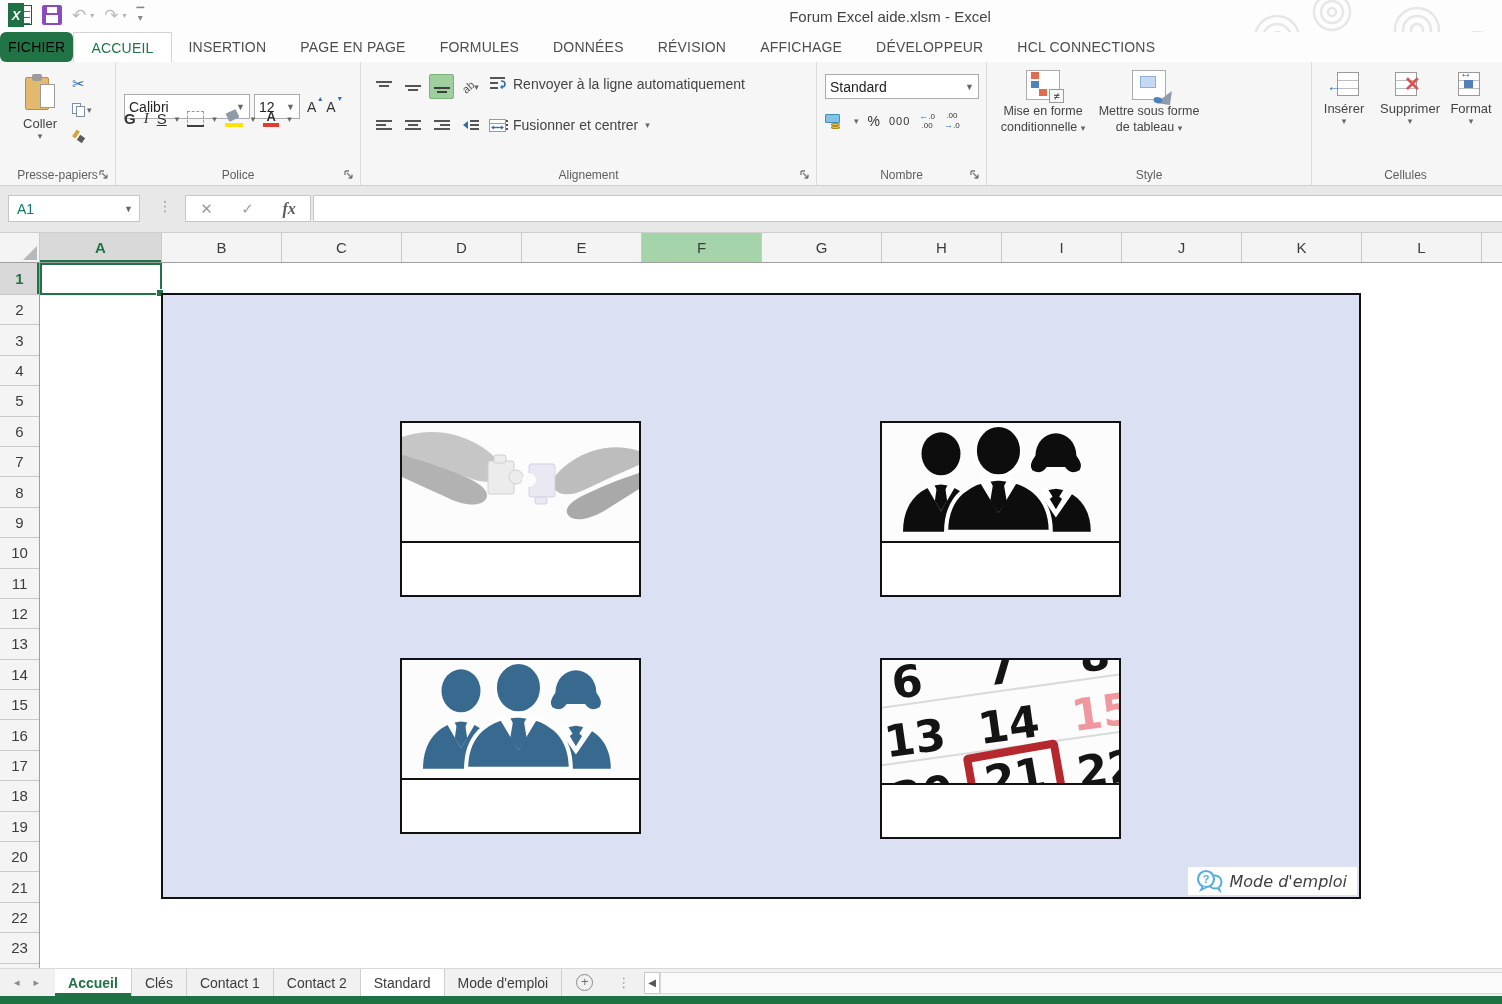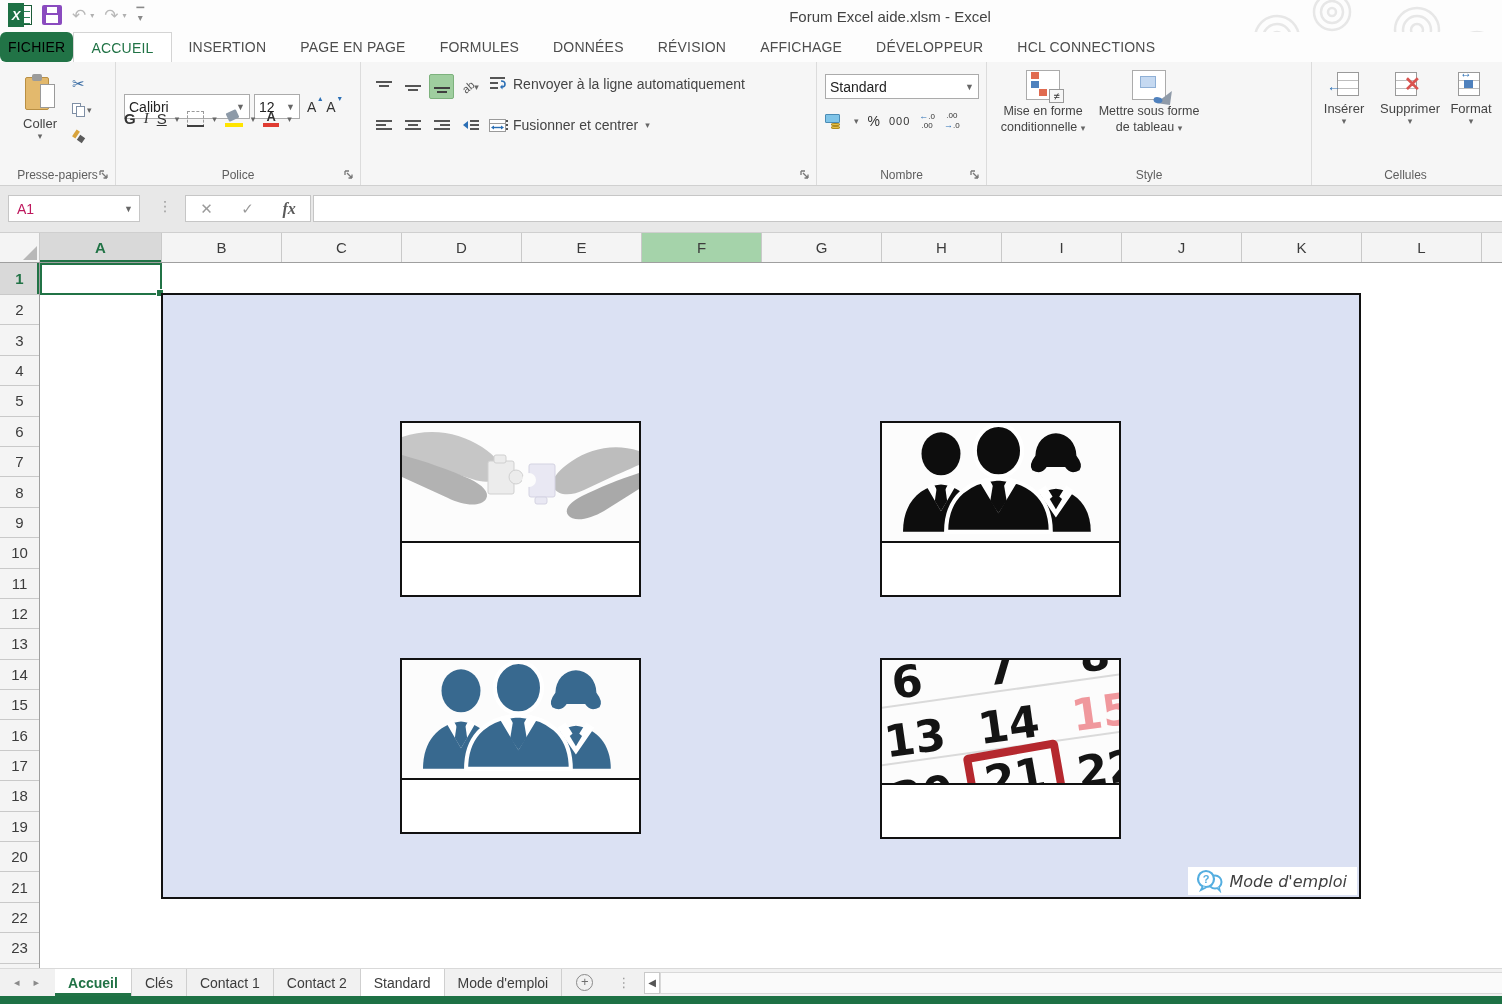--- a/index.html
+++ b/index.html
@@ -112,21 +112,21 @@
   .mgrid::after { content:""; position:absolute; left:0; right:0; top:15px; border-top:1px solid #bdbdbd; }
   .arrL { position:absolute; left:-2px; top:8px; color:#2b6fb5; font-size:14px; font-weight:bold; }
   .redx { position:absolute; left:9px; top:2px; color:#d9534f; font-size:20px; font-weight:bold; }
   .fmtarrow { position:absolute; left:4px; top:-4px; color:#2b6fb5; font-size:12px; font-weight:bold; }
   .fmtfill { position:absolute; left:8px; top:10px; width:9px; height:8px; background:#4f81bd; }
   .caret { color:#666; font-size:9px; }
 
   
   .formularow { position:absolute; left:0; top:186px; width:1502px; height:47px; background:#e8e8e8; border-bottom:1px solid #cfcfcf; }
   .namebox { position:absolute; left:8px; top:9px; width:132px; height:27px; background:#fff; border:1px solid #c6c6c6; display:flex; align-items:center; }
-  .namebox input { border:none; outline:none; width:100px; font-size:14px; color:#be185d; padding-left:8px; font-family:"Liberation Sans", sans-serif; background:transparent; }
+  .namebox input { border:none; outline:none; width:100px; font-size:14px; color:#0f766e; padding-left:8px; font-family:"Liberation Sans", sans-serif; background:transparent; }
   .namebox .car { margin-left:auto; margin-right:6px; color:#666; font-size:9px; }
   .fdots { position:absolute; left:158px; top:12px; color:#9a9a9a; font-size:14px; letter-spacing:0; }
   .fbtns { position:absolute; left:185px; top:9px; width:126px; height:27px; background:#fff; border:1px solid #c6c6c6; display:flex; align-items:center; justify-content:space-around; }
   .fbtns .b { color:#9a9a9a; font-size:15px; }
   .fx { font-family:"Liberation Serif", serif; font-style:italic; font-weight:bold; color:#5a5a5a; font-size:16px; }
   .fbar { position:absolute; left:313px; top:9px; right:0; height:27px; background:#fff; border:1px solid #c6c6c6; border-right:none; }
   .fbar input { width:100%; height:100%; border:none; outline:none; background:transparent; font-size:14px; padding:0 8px; font-family:"Liberation Sans", sans-serif; }
 
   
   .colheads { position:absolute; left:0; top:233px; width:1502px; height:30px; display:flex; background:#f4f4f4; border-bottom:1px solid #9f9f9f; }
@@ -398,20 +398,21 @@
         <svg width="17" height="13">
             <rect x="0.5" y="0.5" width="16" height="12" fill="#fff" stroke="#9a9a9a"></rect>
             <line x1="0.5" y1="4.5" x2="16.5" y2="4.5" stroke="#9a9a9a"></line>
             <path d="M2,8.5 L5,6.5 L5,10.5 Z" fill="#2b6fb5"></path>
             <path d="M15,8.5 L12,6.5 L12,10.5 Z" fill="#2b6fb5"></path>
             <line x1="5" y1="8.5" x2="12" y2="8.5" stroke="#2b6fb5" stroke-width="1.4"></line>
           </svg>
         <span>Fusionner et centrer</span>
         <span class="caret">▾</span>
       </div>
+      <div class="glabel">Alignement</div>
       <svg class="launcher" viewBox="0 0 12 12">
           <path d="M2,2 H6 M2,2 V6 M4,4 L9,9 M9,9 H5.5 M9,9 V5.5" stroke="#777" stroke-width="1.3" fill="none"></path>
         </svg>
     </div>
 
     <div class="rgroup g-num">
       <div class="combo numcombo">
           <span class="cv">Standard</span>
           <span class="car">▼</span>
         </div>

